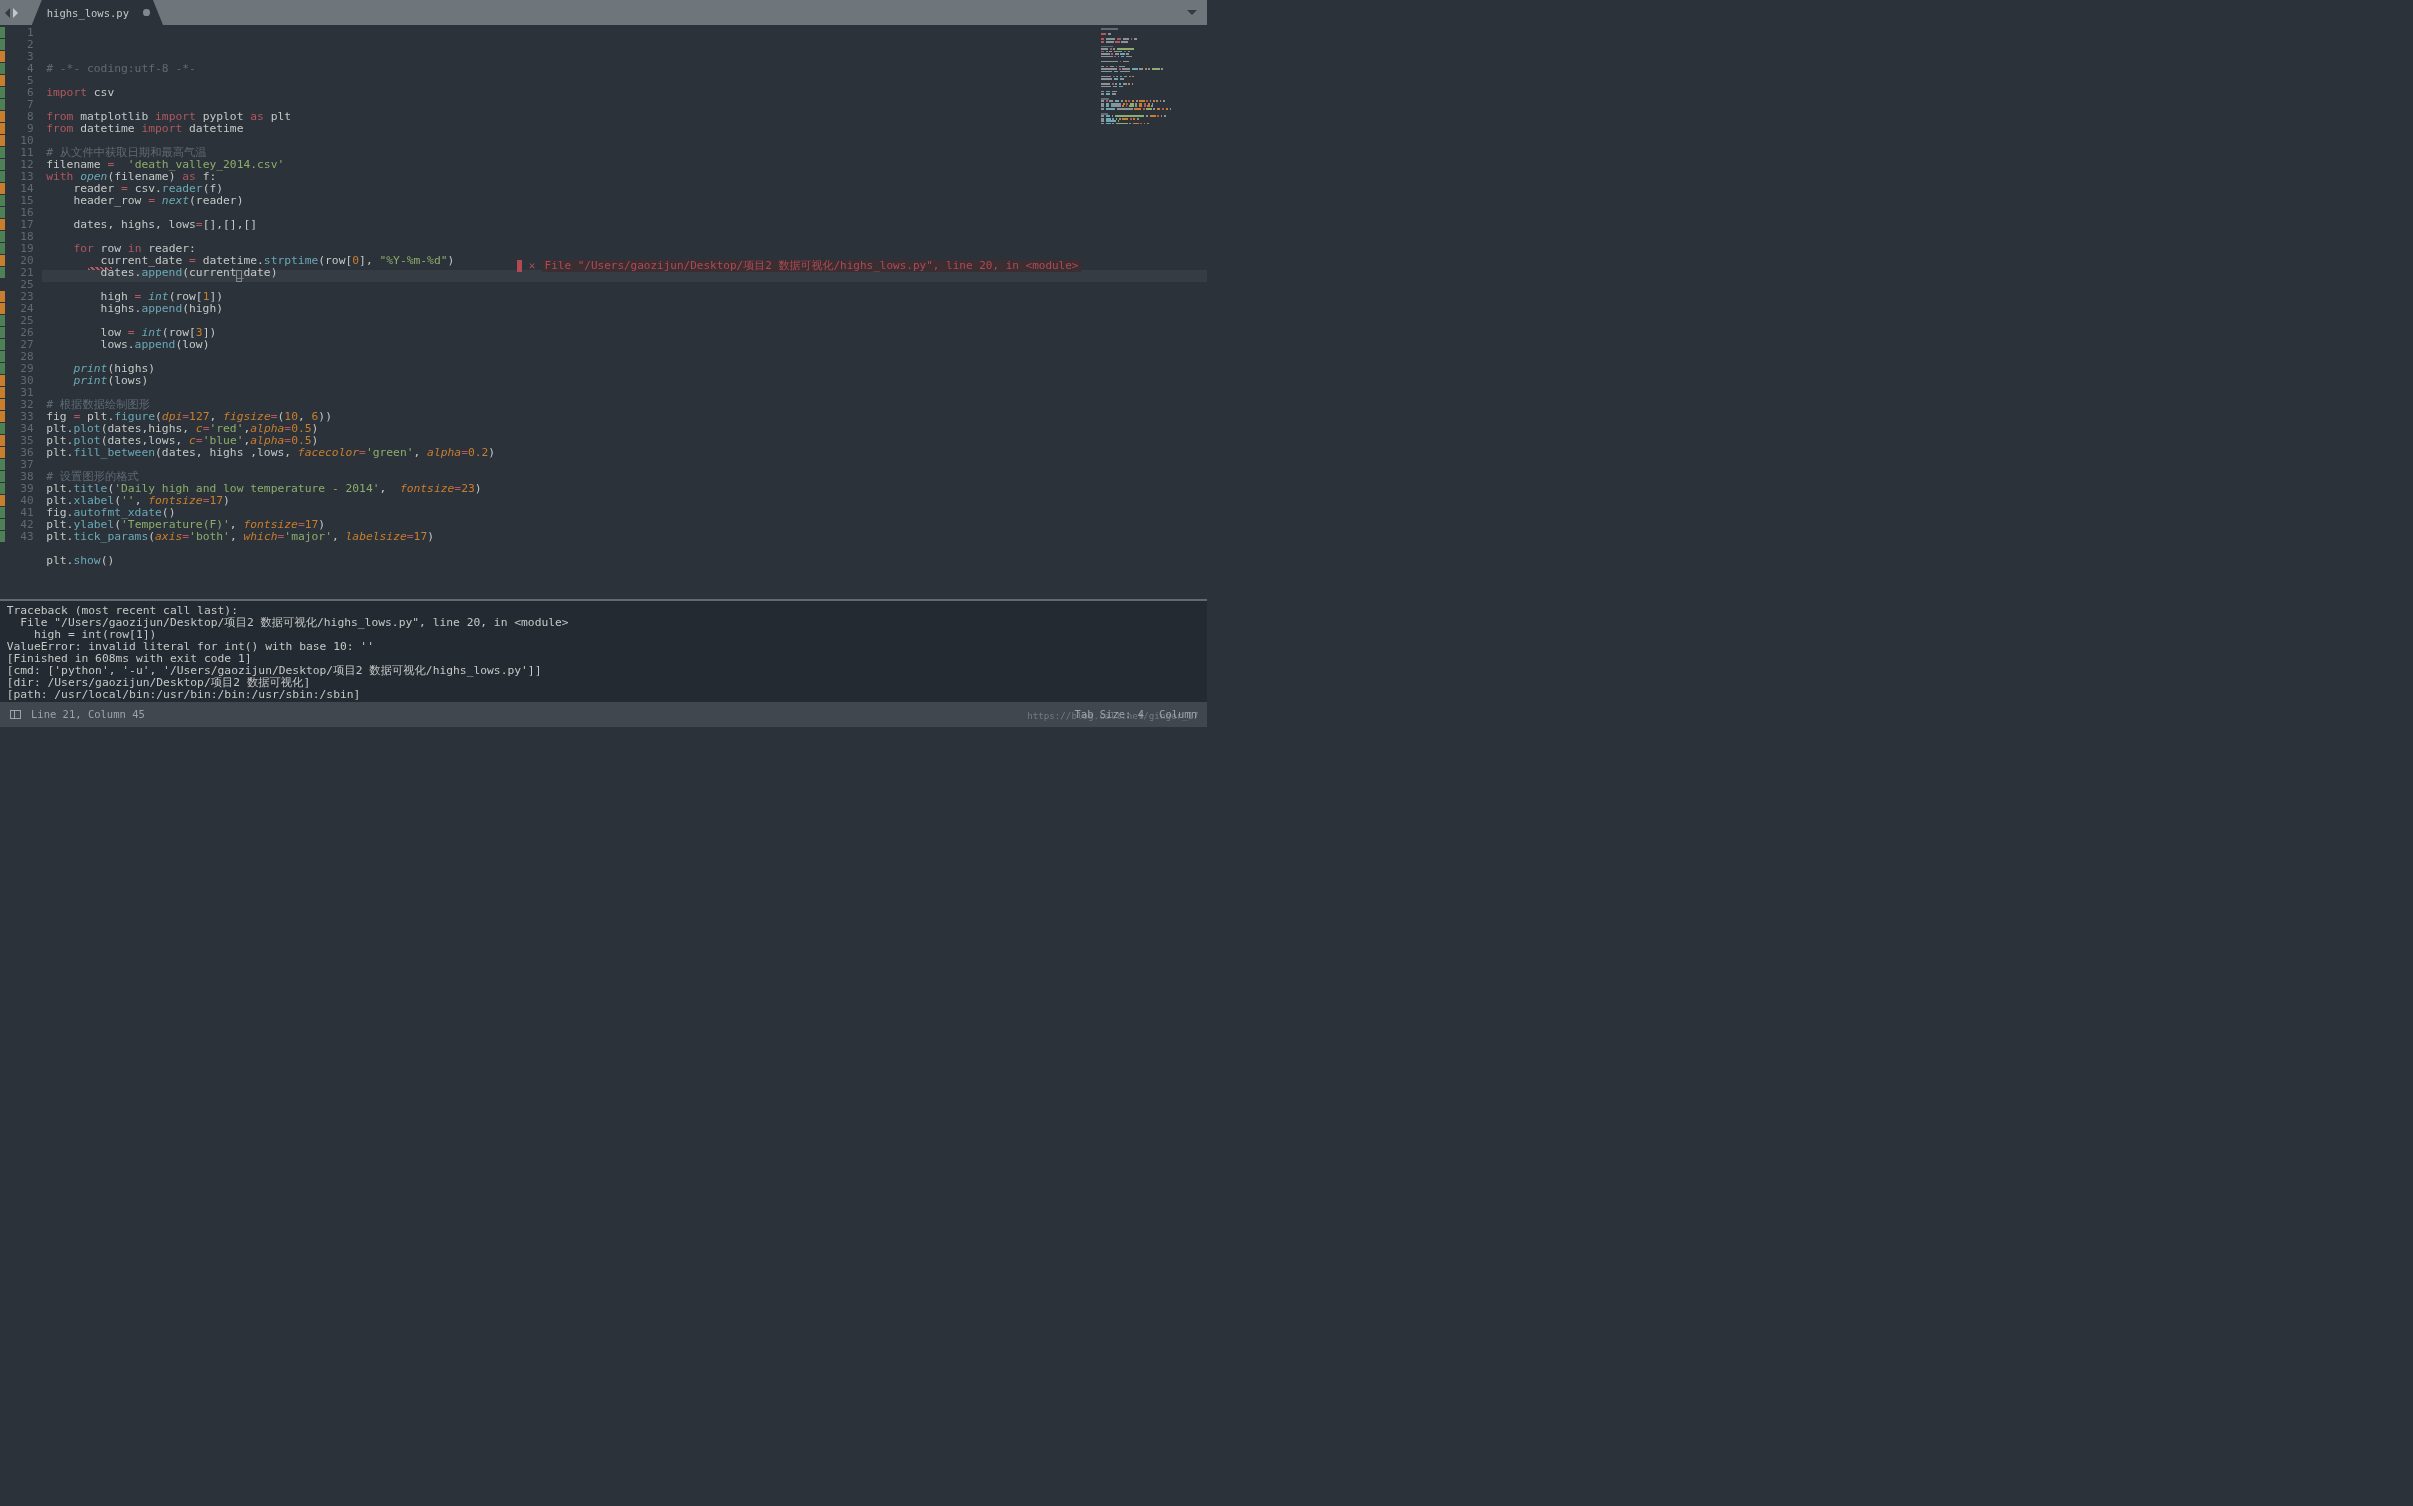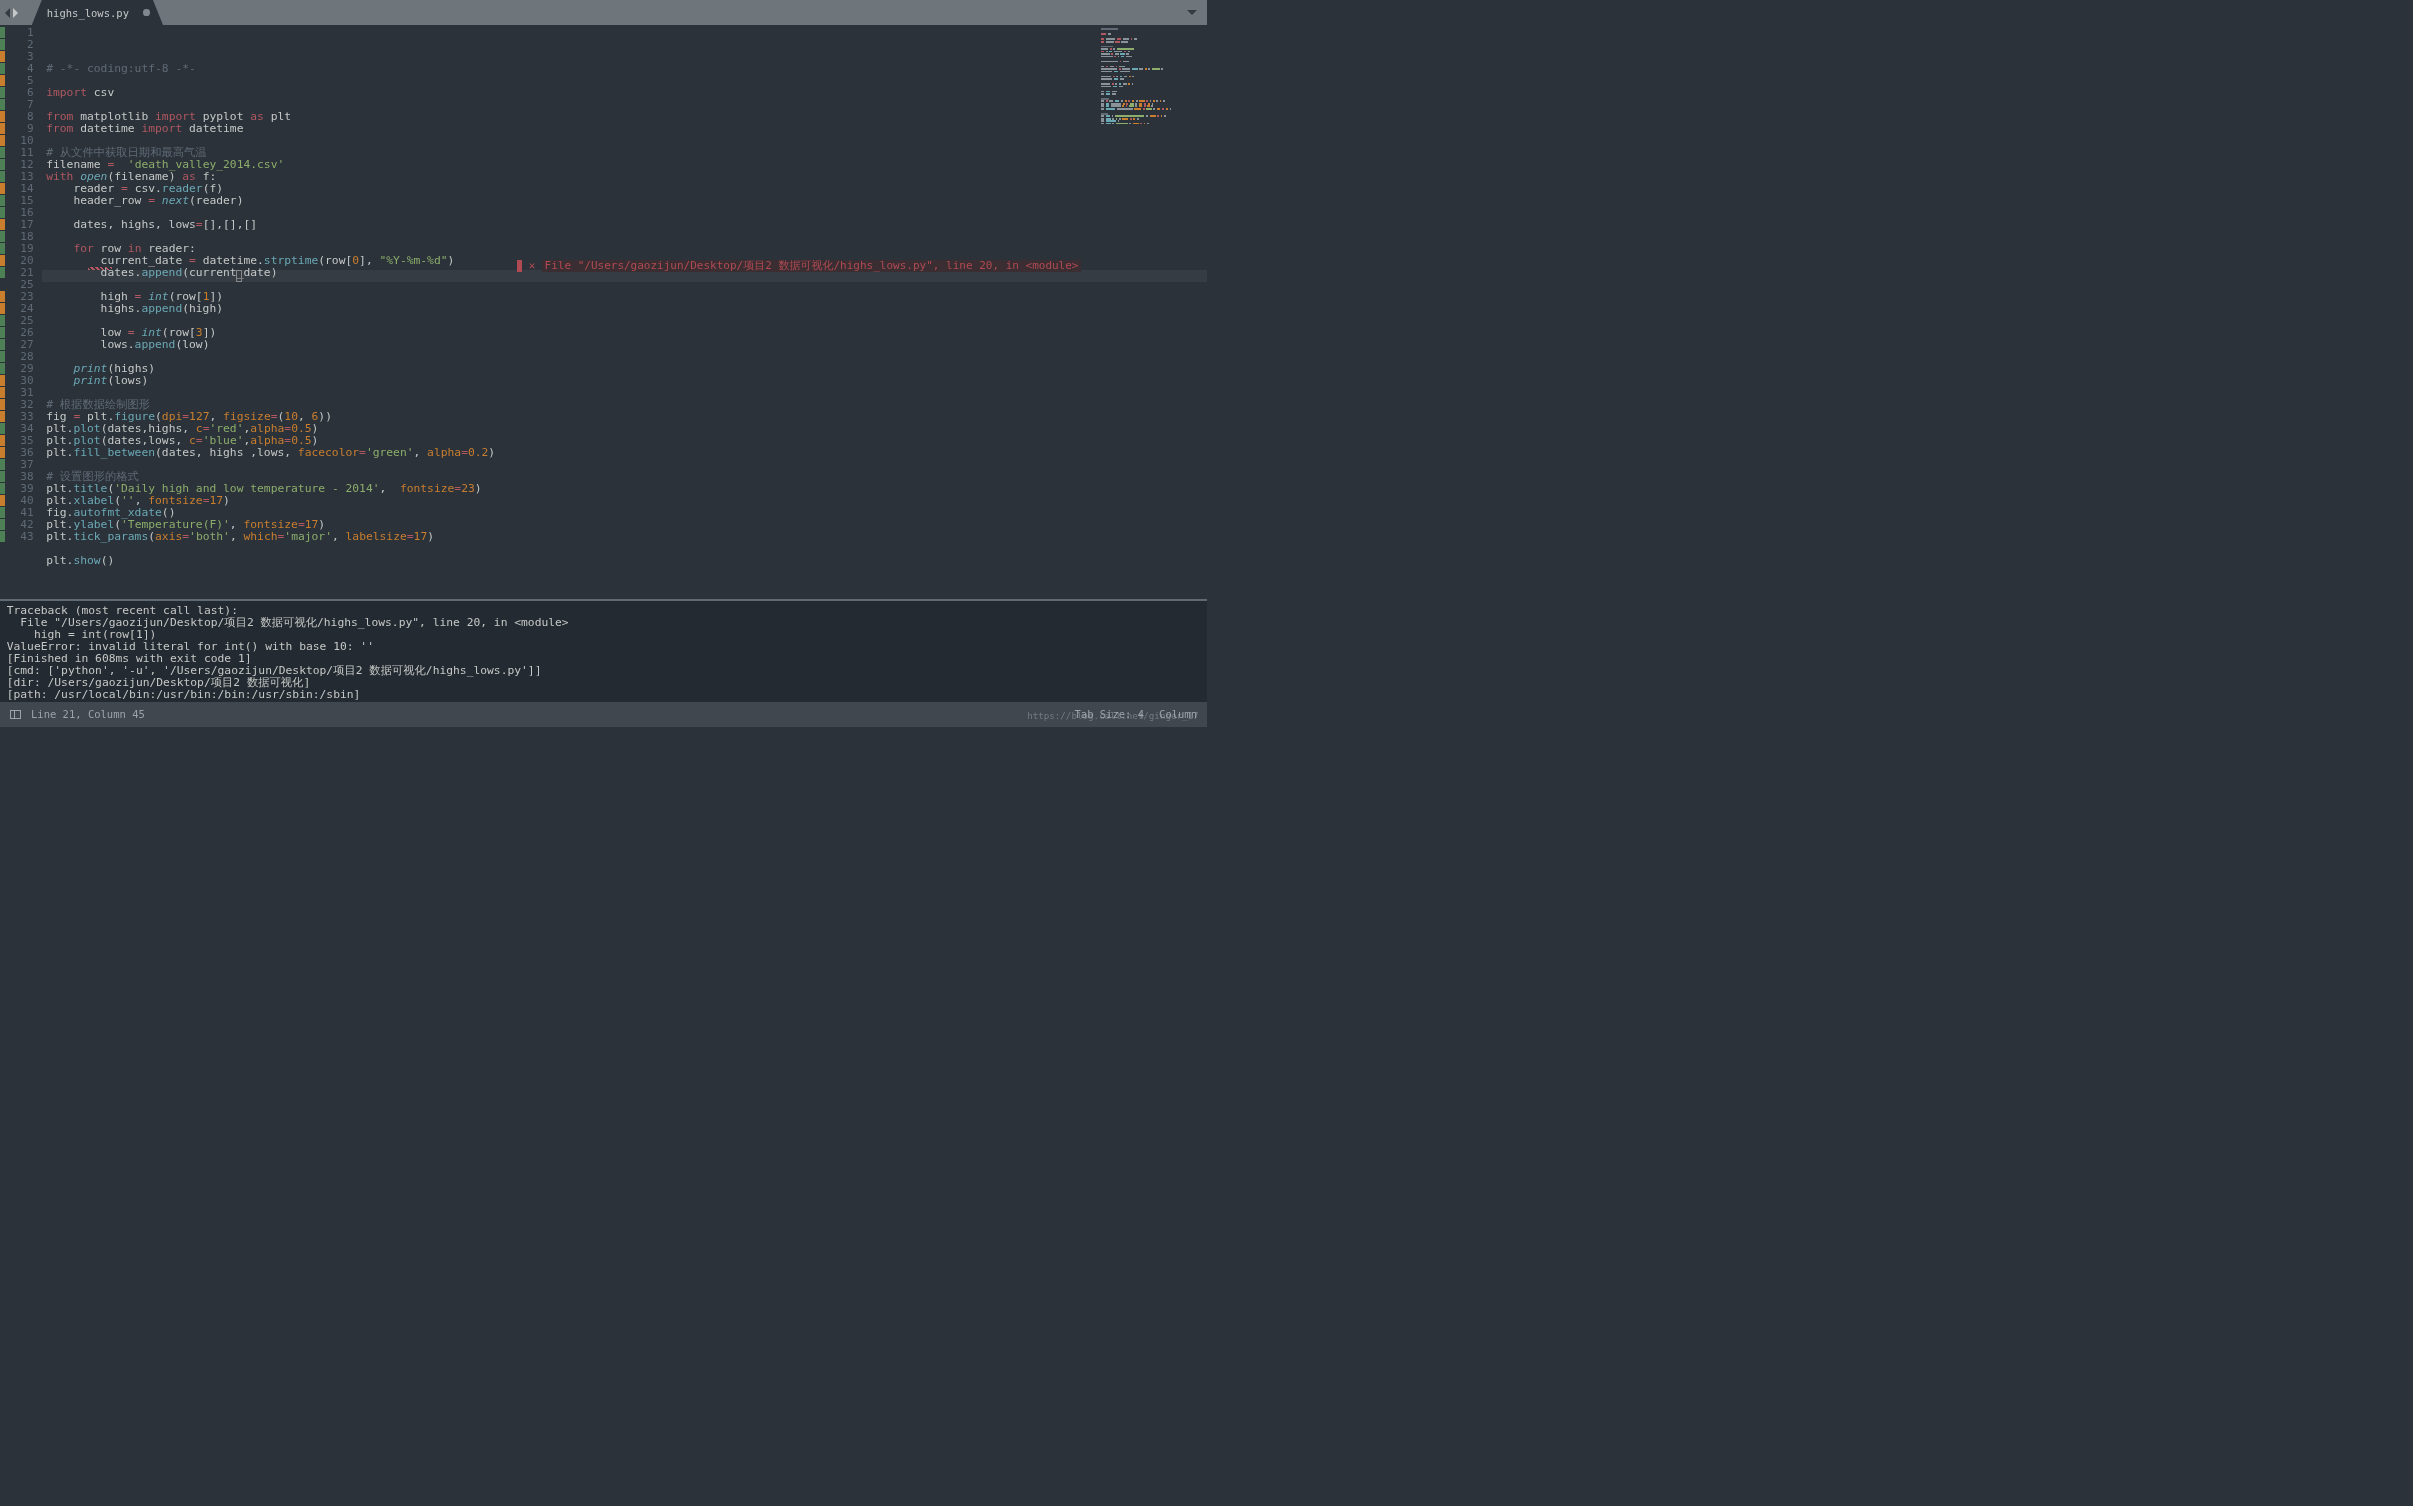--- a/index.html
+++ b/index.html
@@ -173,21 +173,21 @@
   z-index: 3;
 }
 
 
 .c-comment { color: #5f6a75; }
 .c-keyword { color: #b0575f; }
 .c-builtin { color: #6aa8b4; font-style: italic; }
 .c-string { color: #8cad6b; }
 .c-num { color: #c97e2e; }
 .c-func { color: #6aa8b4; }
-.c-param { color: #c97e2e; }
+.c-param { color: #c97e2e; font-style: italic; }
 .c-attr { color: #c5c8c6; }
 
 .console-sep {
   height: 1.7px;
   background: #5f6a75;
 }
 .console {
   background: #242a31;
   padding: 4.2px 6.7px;
   height: 101px;

